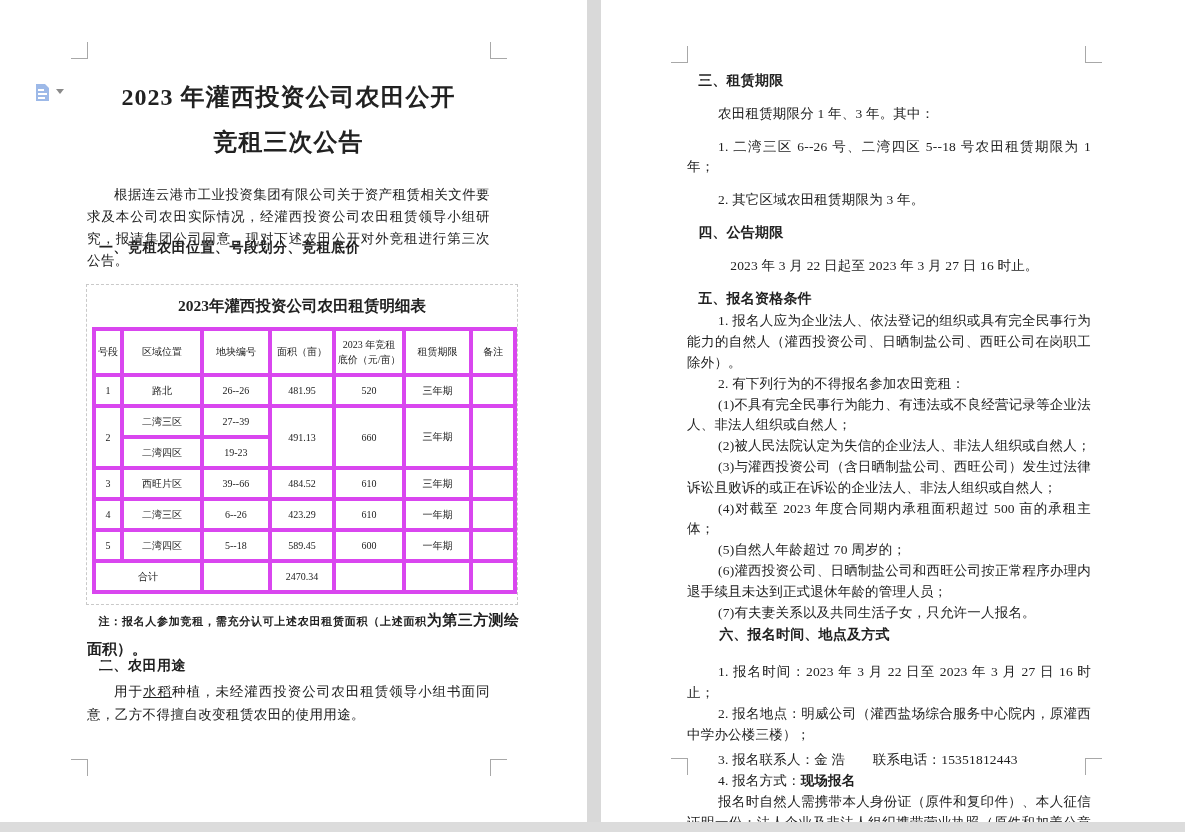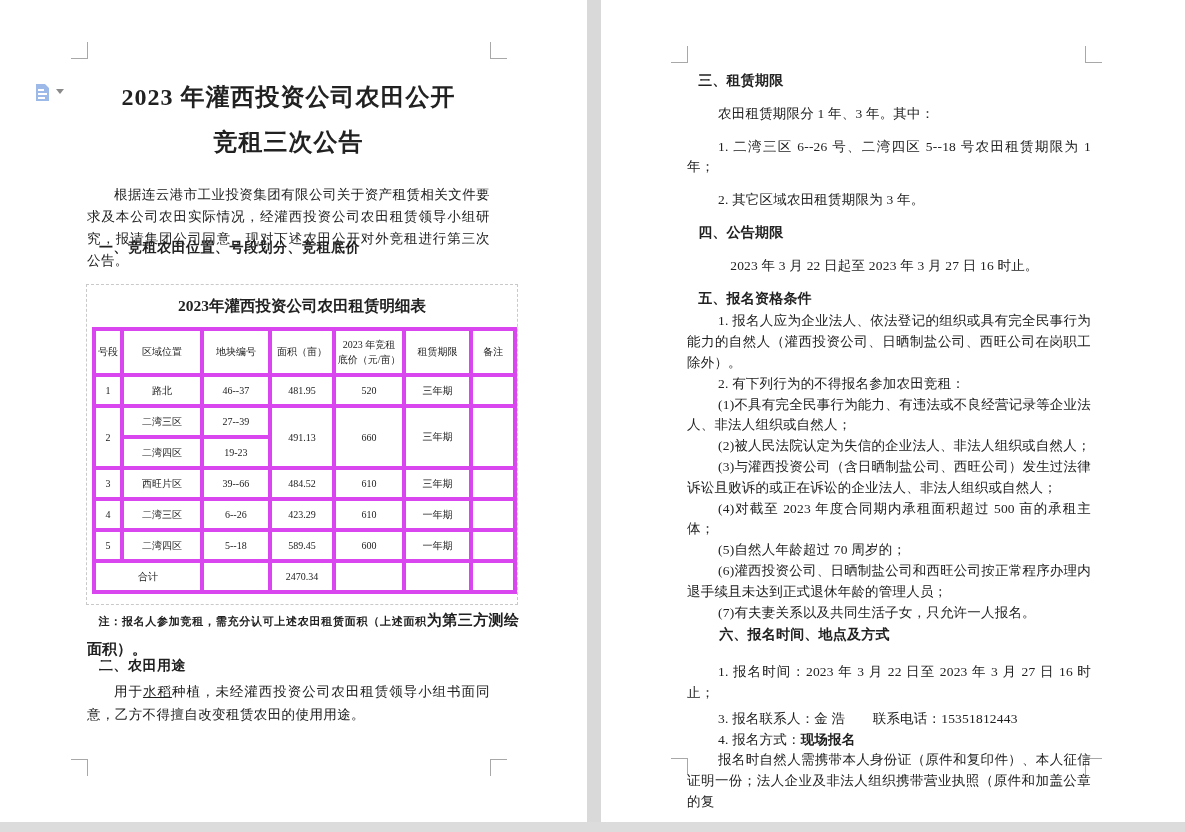--- a/index.html
+++ b/index.html
@@ -115,21 +115,21 @@
         <th>地块编号</th>
         <th>面积（亩）</th>
         <th class="wrap">2023 年竞租
 底价（元/亩）</th>
         <th>租赁期限</th>
         <th>备注</th>
       </tr>
       <tr class="dr">
         <td>1</td>
         <td>路北</td>
-        <td>46--37</td>
+        <td>26--26</td>
         <td>481.95</td>
         <td>520</td>
         <td>三年期</td>
         <td></td>
       </tr>
       <tr class="dr">
         <td rowspan="2">2</td>
         <td>二湾三区</td>
         <td>27--39</td>
         <td rowspan="2">491.13</td>
@@ -210,20 +210,21 @@
     <p>2. 有下列行为的不得报名参加农田竞租：</p>
     <p>(1)不具有完全民事行为能力、有违法或不良经营记录等企业法人、非法人组织或自然人；</p>
     <p>(2)被人民法院认定为失信的企业法人、非法人组织或自然人；</p>
     <p>(3)与灌西投资公司（含日晒制盐公司、西旺公司）发生过法律诉讼且败诉的或正在诉讼的企业法人、非法人组织或自然人；</p>
     <p>(4)对截至 2023 年度合同期内承租面积超过 500 亩的承租主体；</p>
     <p>(5)自然人年龄超过 70 周岁的；</p>
     <p>(6)灌西投资公司、日晒制盐公司和西旺公司按正常程序办理内退手续且未达到正式退休年龄的管理人员；</p>
     <p>(7)有夫妻关系以及共同生活子女，只允许一人报名。</p>
     <p class="hp">六、报名时间、地点及方式</p>
     <p>1. 报名时间：2023 年 3 月 22 日至 2023 年 3 月 27 日 16 时止；</p>
+    <p>2. 报名地点：明威公司（灌西盐场综合服务中心院内，原灌西中学办公楼三楼）；</p>
     <p class="mt">3. 报名联系人：金  浩　　联系电话：15351812443</p>
     <p><span>4. 报名方式：</span><span class="b">现场报名</span></p>
     <p>报名时自然人需携带本人身份证（原件和复印件）、本人征信证明一份；法人企业及非法人组织携带营业执照（原件和加盖公章的复</p>
   </div>
 </div>
 
 <div class="gap-v"></div>
 <div class="gap-h"></div>
 
 </body></html>

